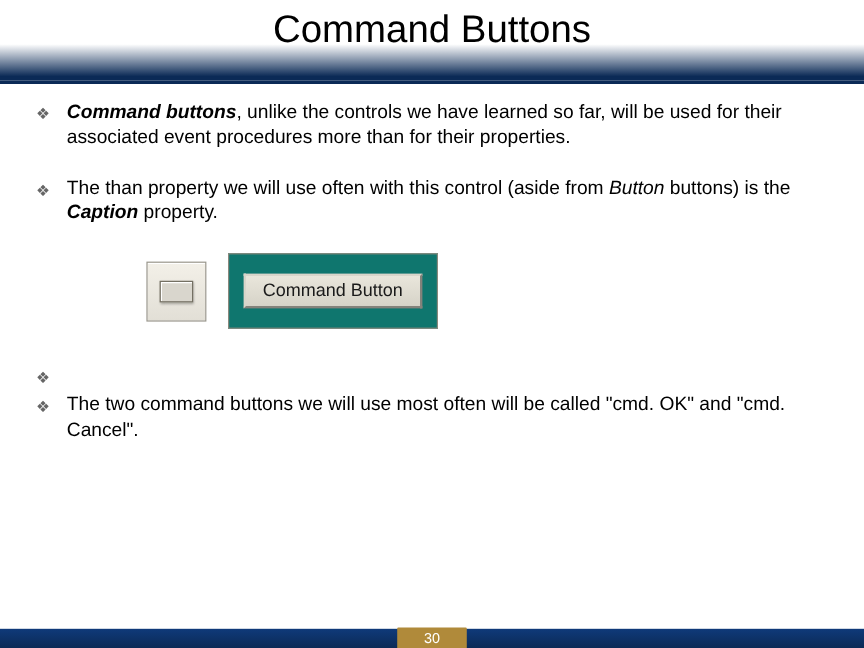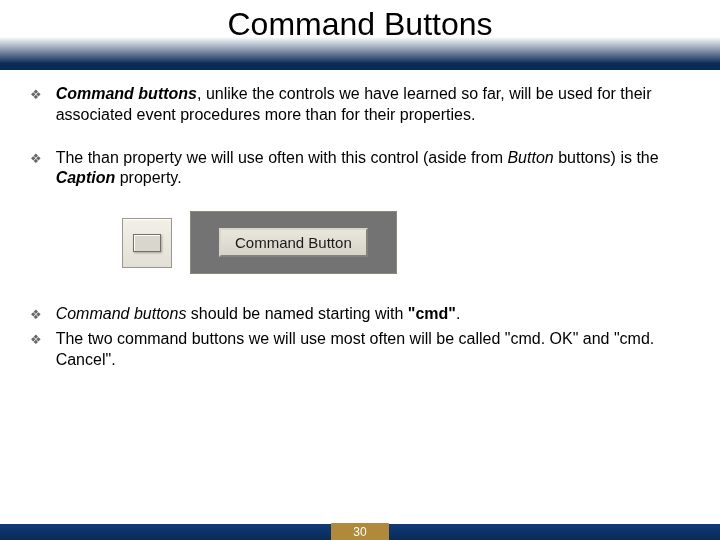--- a/index.html
+++ b/index.html
@@ -58,22 +58,22 @@
     box-shadow:0 1px 0 #fff inset;
   }
   .toolbox-inner{
     width:26px;height:16px;
     background:#d9d6cd;
     border:1px solid #747063;
     box-shadow:1px 1px 0 #fff inset,1px 1px 2px rgba(0,0,0,.3);
   }
   .cmd-wrap{
     border:1px solid #8a887c;
-    padding:16px 28px;
-    background:#737373;
+    padding:16px 12px;
+    background:#0f766e;
   }
   .cmd-btn{
     border:2px outset #d8d5ca;
     background:linear-gradient(to bottom,#e9e6db,#d6d3c8);
     color:#1a1a1a;
     font-size:15px;
     padding:4px 14px;
     font-family:inherit;
   }
   .footer-bar{
@@ -117,23 +117,20 @@
     <div class="toolbox">
       <div class="toolbox-inner"></div>
     </div>
     <div class="cmd-wrap">
       <button class="cmd-btn">Command Button</button>
     </div>
   </div>
 
   <div class="bullet-row tight">
     <span class="diamond">❖</span>
-    <div>
-      <span class="i">Command buttons</span><span> should be named starting with </span><span class="b">"cmd"</span><span>.</span>
-    </div>
   </div>
 
   <div class="bullet-row">
     <span class="diamond">❖</span>
     <div>The two command buttons we will use most often will be called "cmd. OK" and "cmd. Cancel".</div>
   </div>
 
 </div>
 
 <div class="footer-bar">

